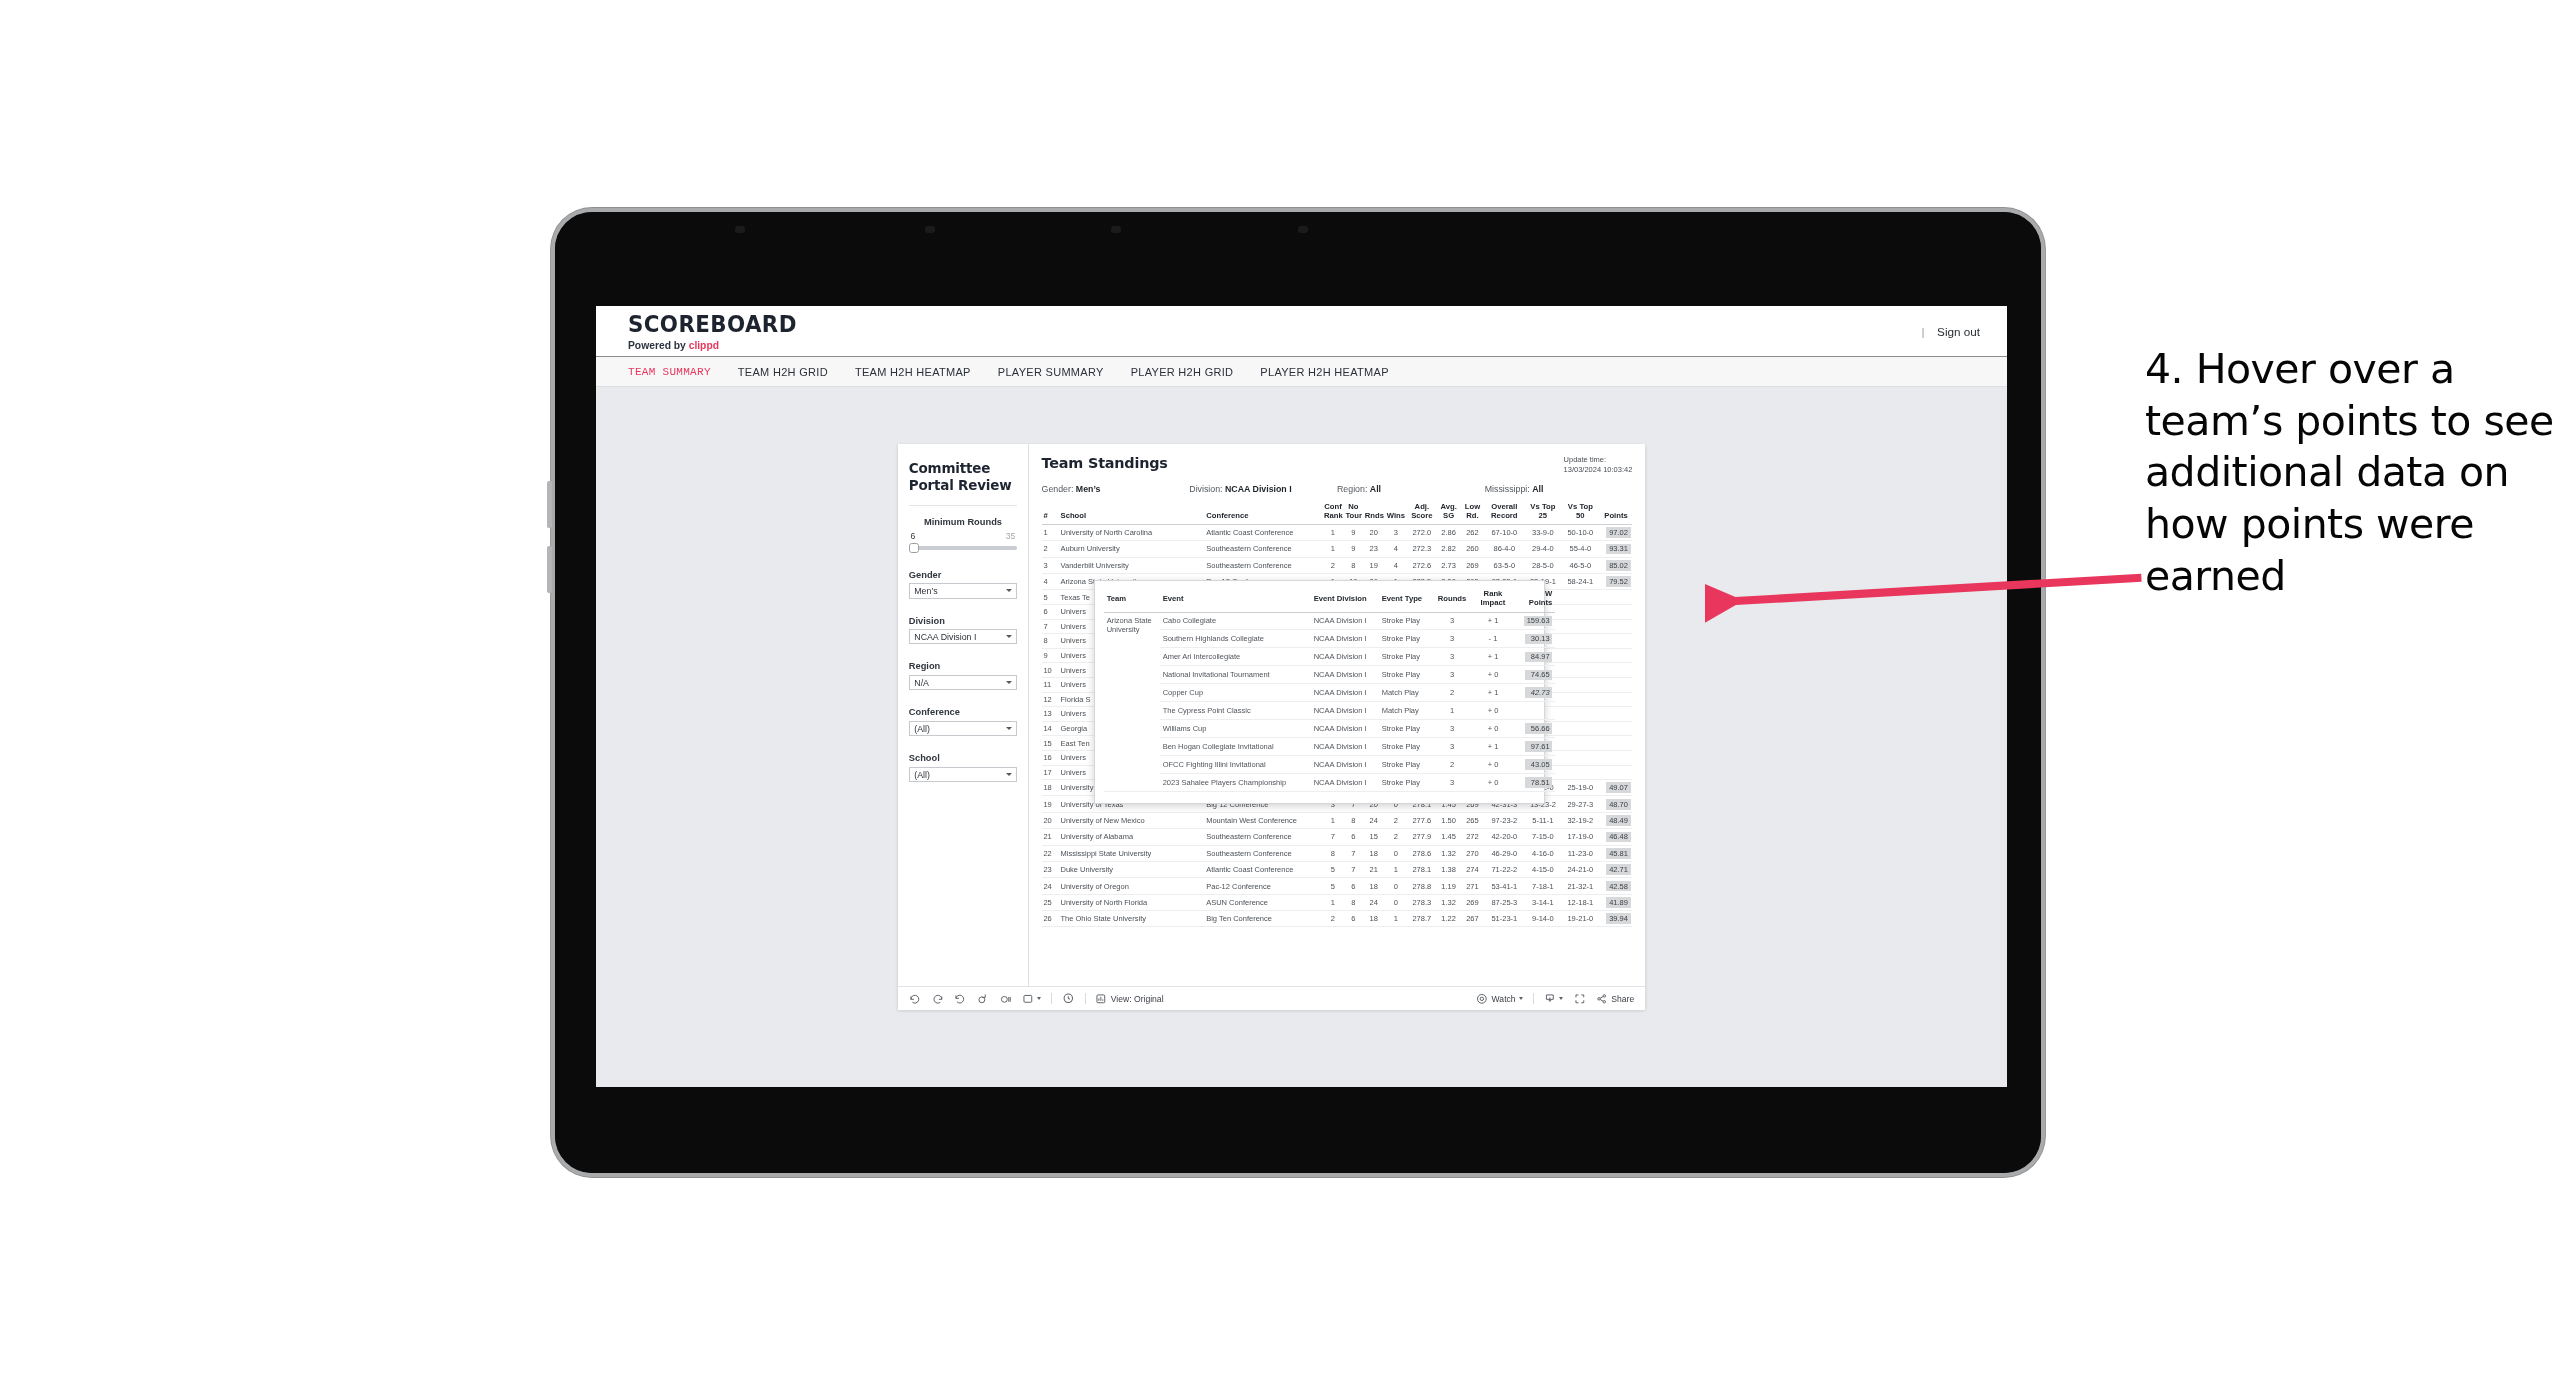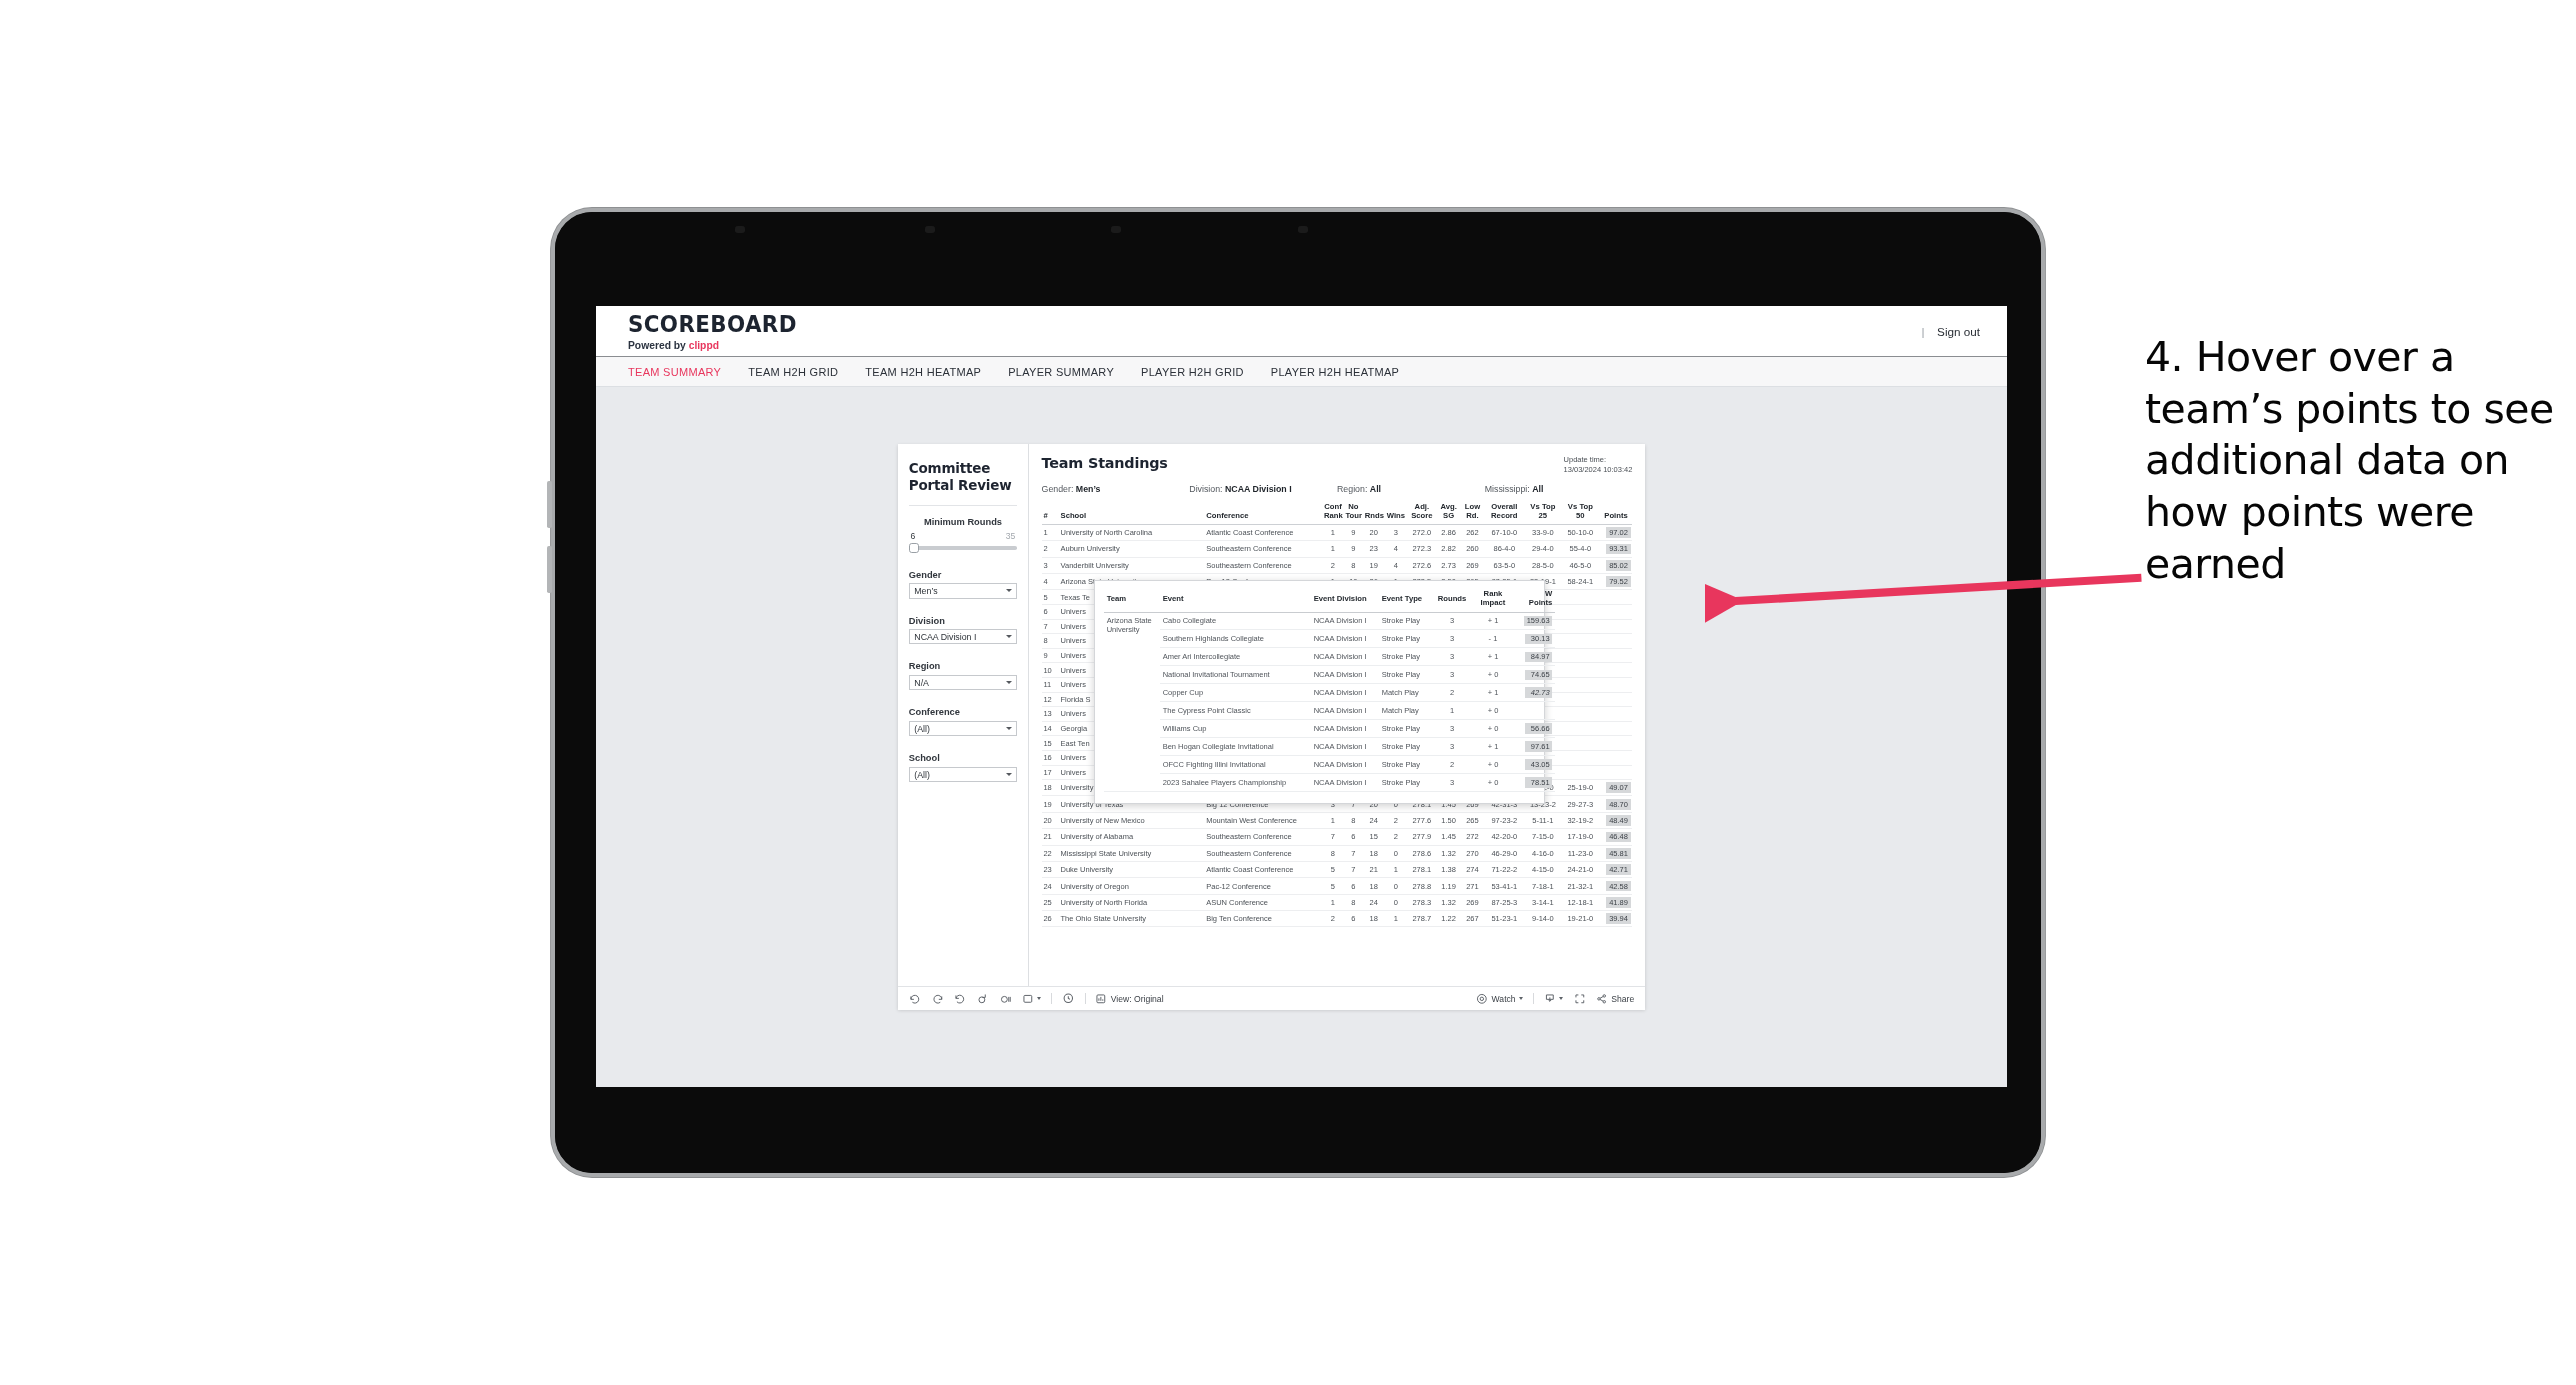--- a/index.html
+++ b/index.html
@@ -75,21 +75,21 @@
   }
   .nav-sep { color: #9aa0a6; }
   .signout { cursor: pointer; }
 
   
   .subnav {
     height: 30px; background: #f7f7f8; display: flex; align-items: center;
     padding-left: 32px; gap: 27px; border-bottom: 0.9px solid #dcdfe3;
   }
   .subtab { font-size: 11px; color: #2b3038; letter-spacing: 0.3px; cursor: pointer; white-space: nowrap;}
-  .subtab.active { color: #e8365d; }
+  .subtab.active { color: #e8365d; font-family: Liberation Mono, monospace; }
 
   
   .viz-wrap { position: relative; width: 100%; height: 700px; background:#e8eaed; }
   .viz {
     position: absolute; left: 302px; top: 57px;
     width: 747px; height: 566px;
     background: #ffffff;
     box-shadow: 0 0.9px 3.6px rgba(0,0,0,.16);
     display: flex; flex-direction: column;
   }
@@ -191,21 +191,21 @@
     font-size: 8.6px; color: #3c4147;
   }
   .tb-ico { width: 12.6px; height: 12.6px; display: flex; align-items: center; justify-content: center; color: #5d6268; cursor: pointer; }
   .tb-sep { width: 0.9px; height: 11.7px; background: #d8dadd; }
   .tb-item { display: flex; align-items: center; gap: 3.6px; cursor: pointer; }
   .tb-right { margin-left: auto; display: flex; align-items: center; gap: 10px; }
   .mini-caret { width:0;height:0;border-left:2.7px solid transparent;border-right:2.7px solid transparent;border-top:3.1px solid #5d6268; }
 
   
   .annot {
-    position: absolute; left: 2145px; top: 332px; width: 431px;
+    position: absolute; left: 2145px; top: 344px; width: 431px;
     font-family: "DejaVu Sans", sans-serif;
     font-size: 41px; line-height: 1.26; color: #060606; font-weight: 400;
     letter-spacing: -0.5px;
   }
   .arrow { position: absolute; left: 1705px; top: 565px; }
 </style>
 </head>
 <body>
 
 <div id="root">

